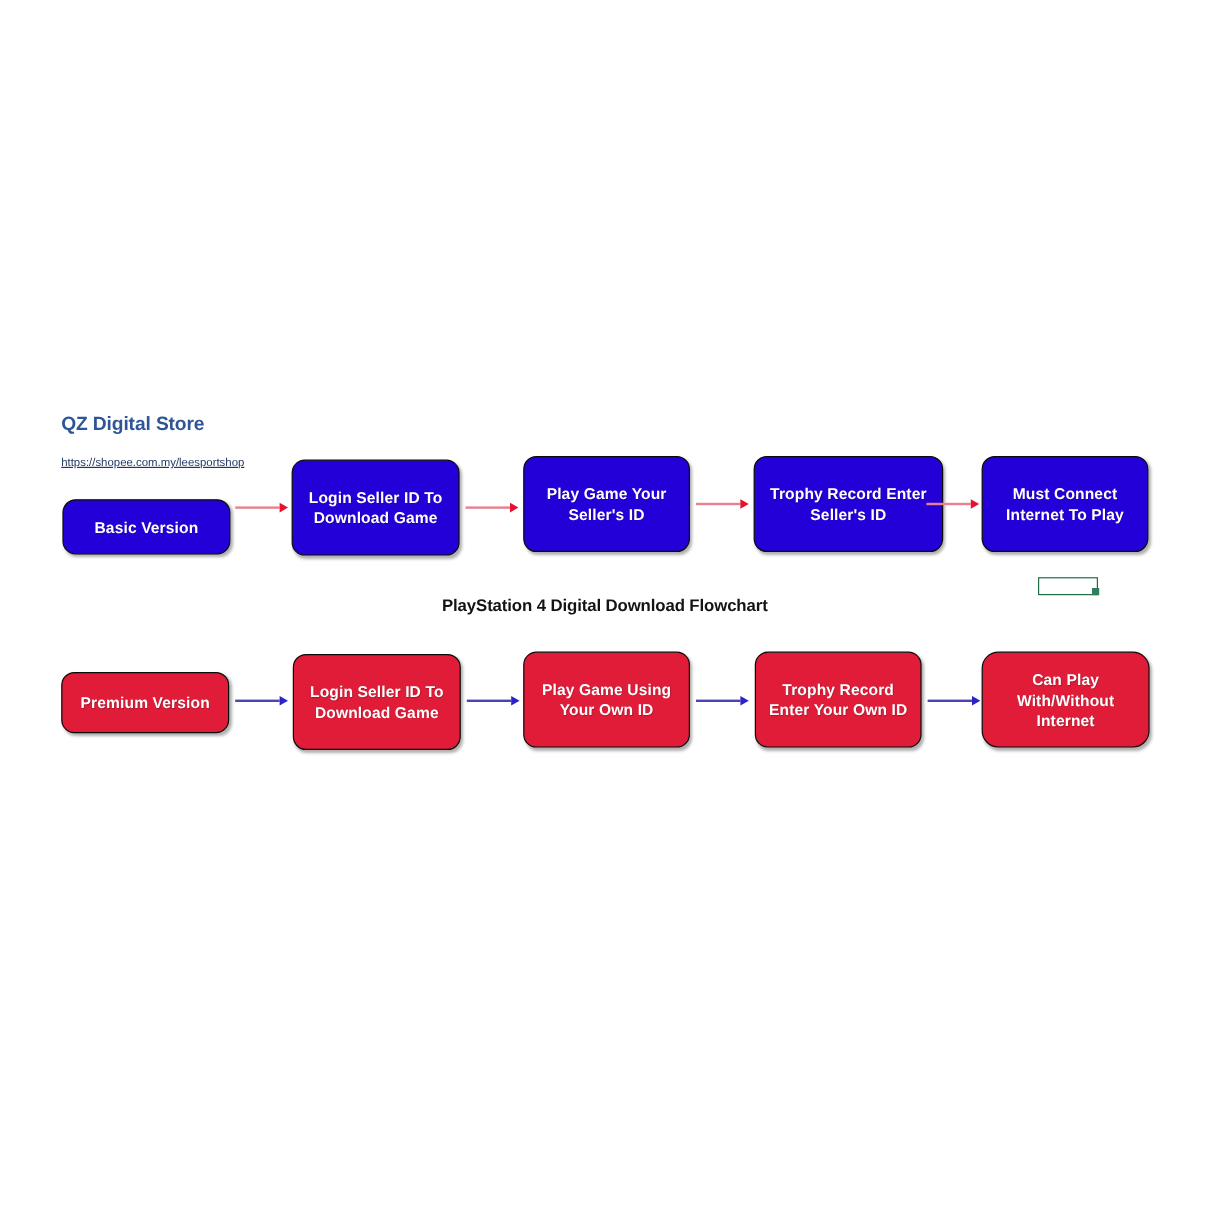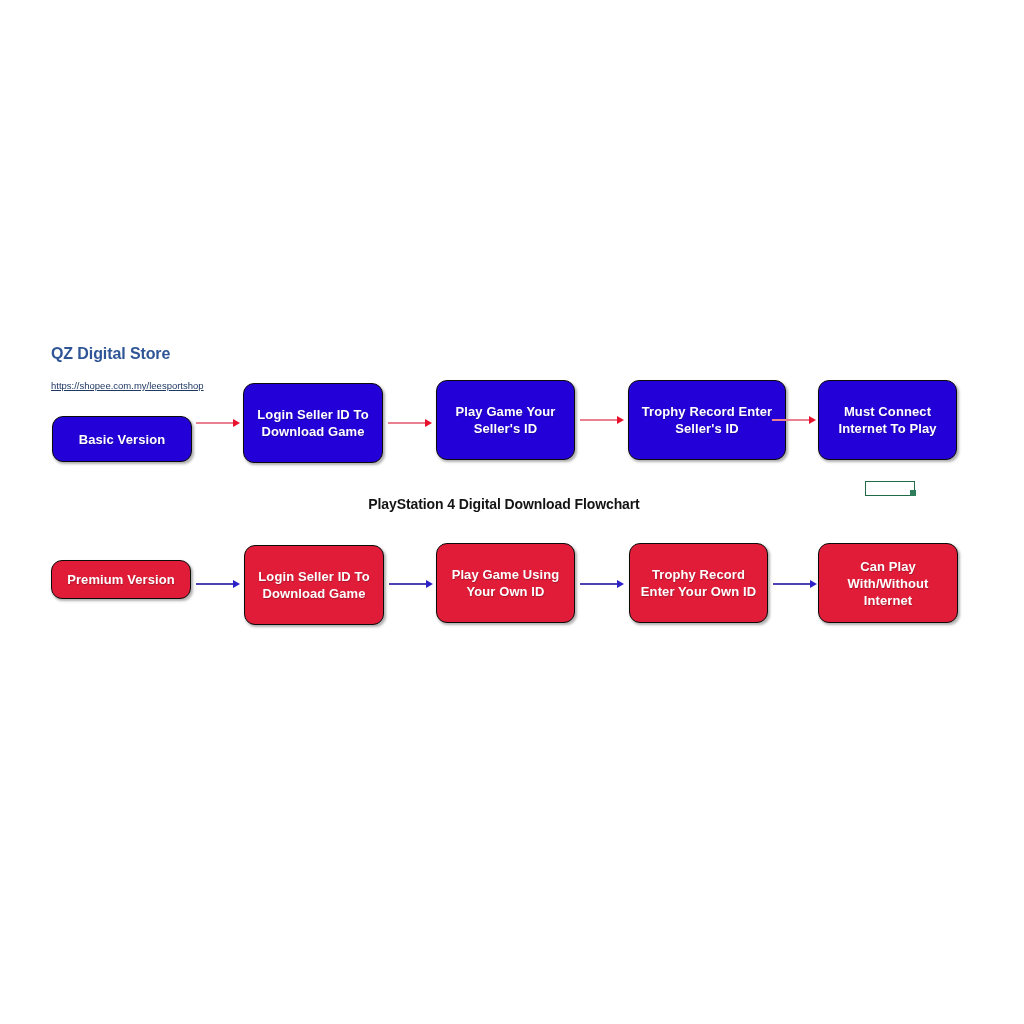--- a/index.html
+++ b/index.html
@@ -175,21 +175,21 @@
 
   <div class="flow-box blue" style="left:818px; top:380px; width:139px; height:80px;">
     <span class="bx-label">Must Connect Internet To Play</span>
   </div>
 
   <div id="green-note-box"></div>
   <div id="green-note-handle"></div>
 
   <div id="chart-caption">PlayStation 4 Digital Download Flowchart</div>
 
-  <div class="flow-box red" style="left:51px; top:560px; width:140px; height:39px;">
+  <div class="flow-box red" style="left:51px; top:560px; width:140px; height:51px;">
     <span class="bx-label">Premium Version</span>
   </div>
 
   <div class="arrow blue" style="left:196px; top:578px; width:44px;">
     <span class="shaft"></span>
     <span class="head"></span>
   </div>
 
   <div class="flow-box red" style="left:244px; top:545px; width:140px; height:80px;">
     <span class="bx-label">Login Seller ID To Download Game</span>
@@ -211,17 +211,17 @@
 
   <div class="flow-box red" style="left:629px; top:543px; width:139px; height:80px;">
     <span class="bx-label">Trophy Record Enter Your Own ID</span>
   </div>
 
   <div class="arrow blue" style="left:773px; top:578px; width:44px;">
     <span class="shaft"></span>
     <span class="head"></span>
   </div>
 
-  <div class="flow-box red" style="left:818px; top:543px; width:140px; height:80px;">
+  <div class="flow-box red" style="left:818px; top:543px; width:140px; height:80px;border-radius:14px;">
     <span class="bx-label">Can Play With/Without Internet</span>
   </div>
 
 </div>
 
 </body></html>

